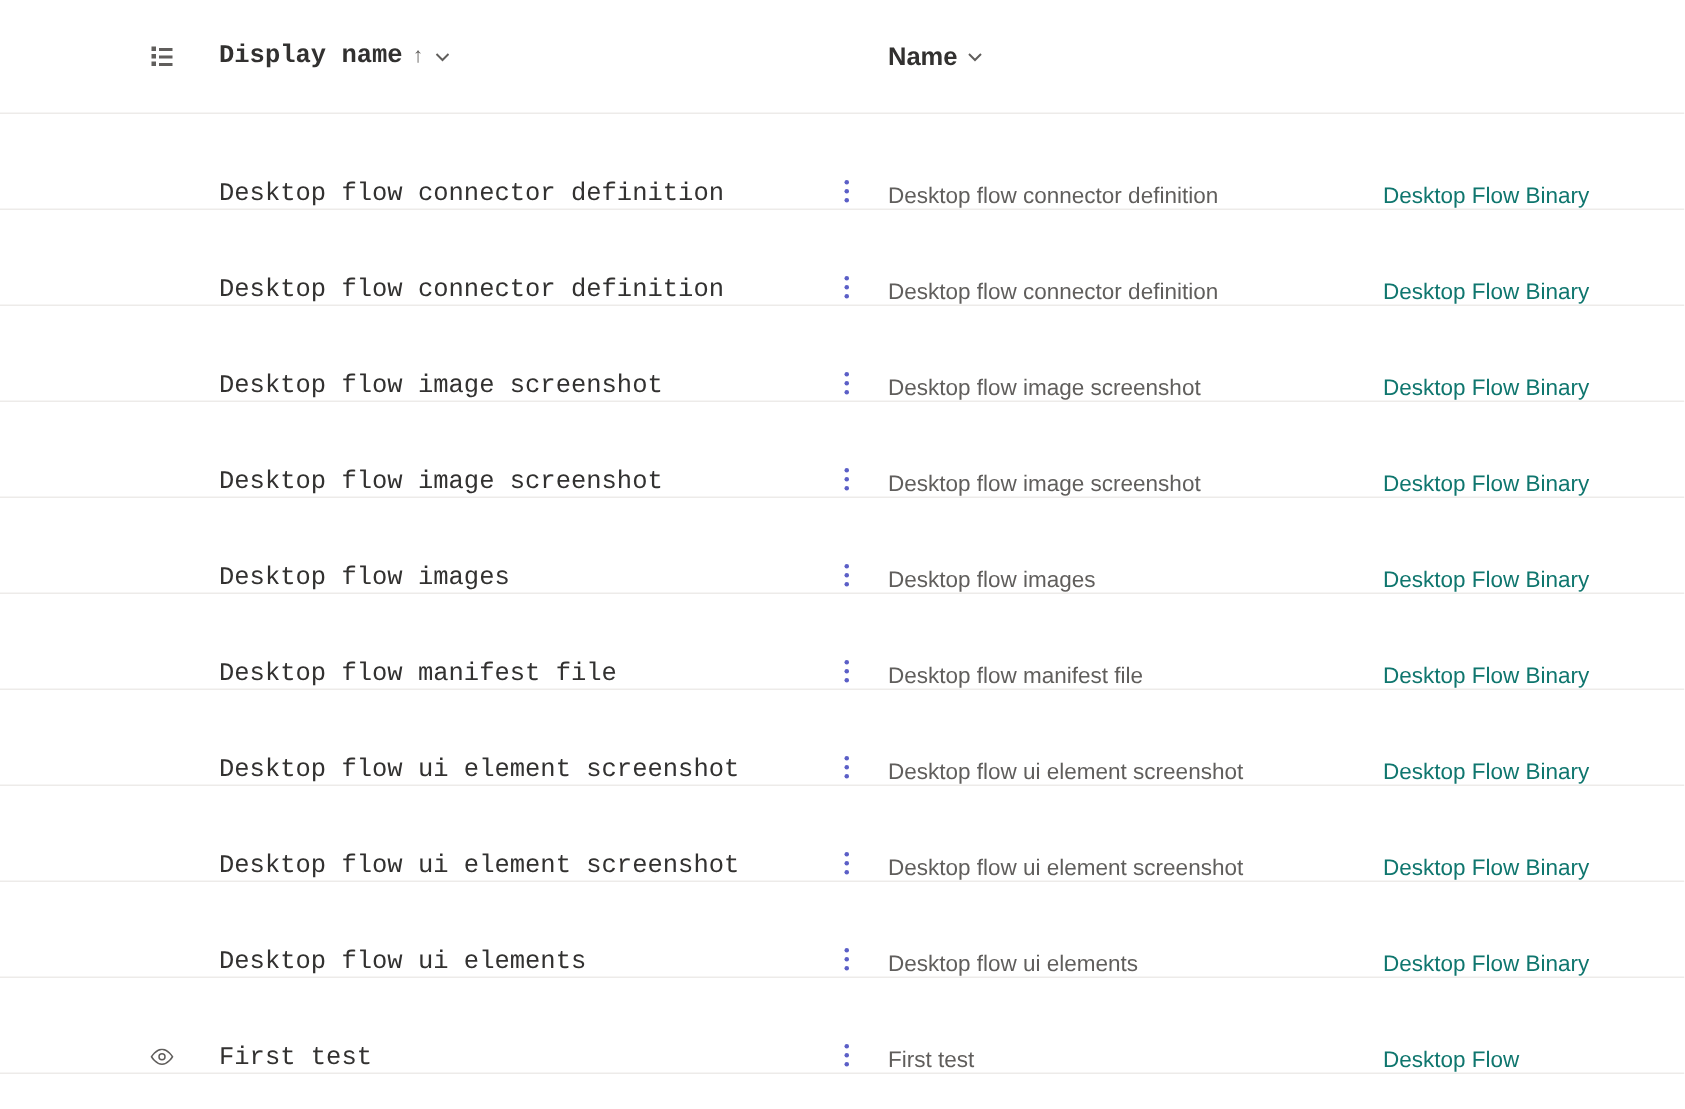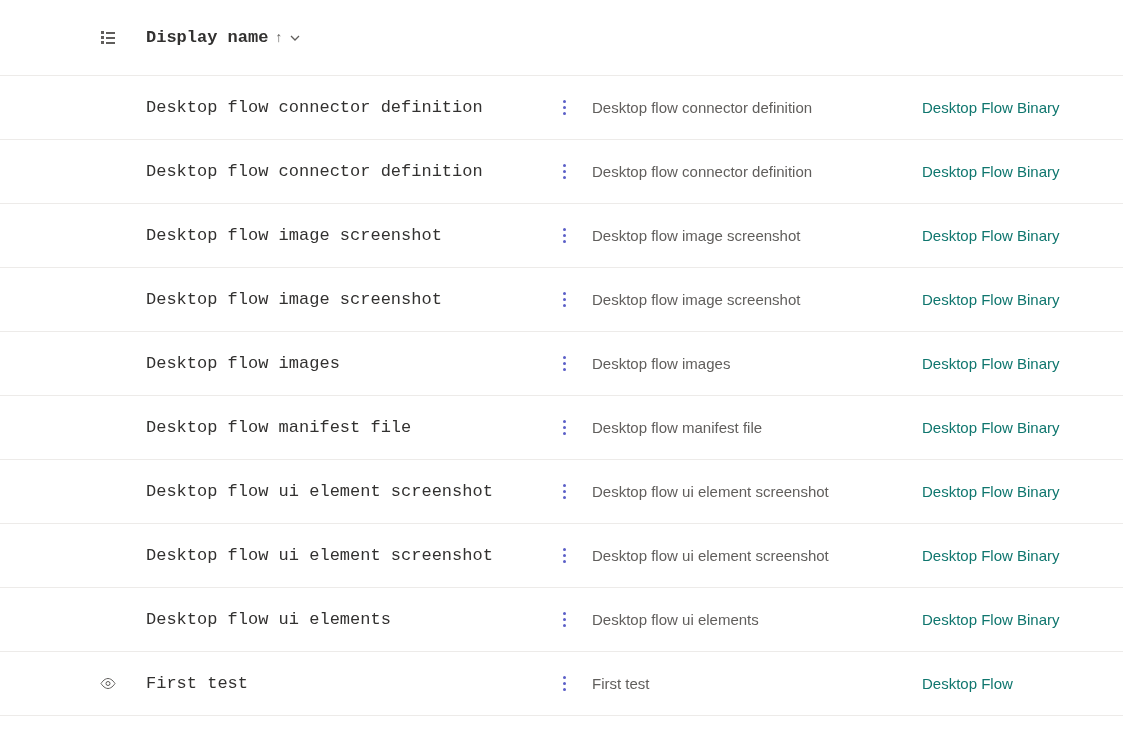--- a/index.html
+++ b/index.html
@@ -15,21 +15,21 @@
     }
     .table-header {
       display: flex;
       align-items: center;
       height: 76px;
       border-bottom: 1px solid #edebe9;
       padding-left: 0;
     }
     .table-row {
       display: flex;
-      align-items: center;
+      align-items: flex-end;
       height: 64px;
       border-bottom: 1px solid #edebe9;
     }
     .col-indicator {
       width: 70px;
       display: flex;
       align-items: center;
       justify-content: flex-end;
       padding-right: 10px;
     }
@@ -172,20 +172,30 @@
       <span>Display name</span>
       <span class="header-sort-arrow">↑</span>
       <span class="header-chevron chevron-down">
         <svg viewBox="0 0 12 12" fill="none">
             <path d="M2 4l4 4 4-4" stroke="#605e5c" stroke-width="1.3" fill="none"></path>
           </svg>
       </span>
     </span>
   </div>
   <div class="col-action"></div>
+  <div class="col-name">
+    <span class="header-label">
+      <span>Name</span>
+      <span class="header-chevron chevron-down">
+        <svg viewBox="0 0 12 12" fill="none">
+            <path d="M2 4l4 4 4-4" stroke="#605e5c" stroke-width="1.3" fill="none"></path>
+          </svg>
+      </span>
+    </span>
+  </div>
 </div>
 
 <div id="rows-container">
     <div class="table-row">
     <div class="col-indicator"></div>
     <div class="col-icon"></div>
     <div class="col-display" style="padding-left:0;">
       <span class="row-display link">Desktop flow connector definition</span>
     </div>
     <div class="col-action">

